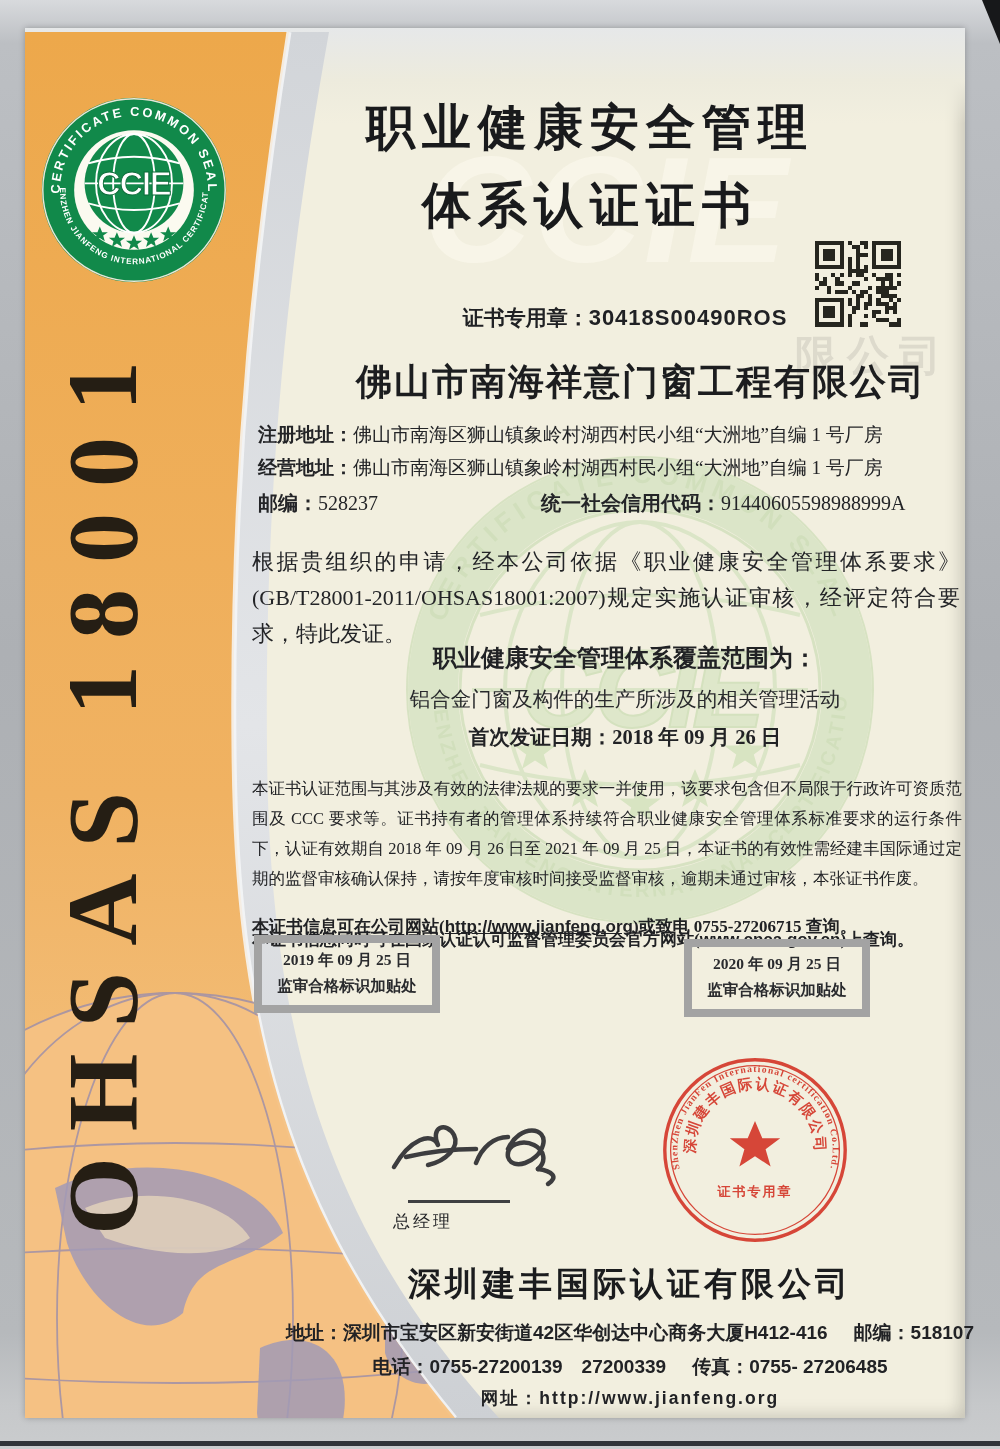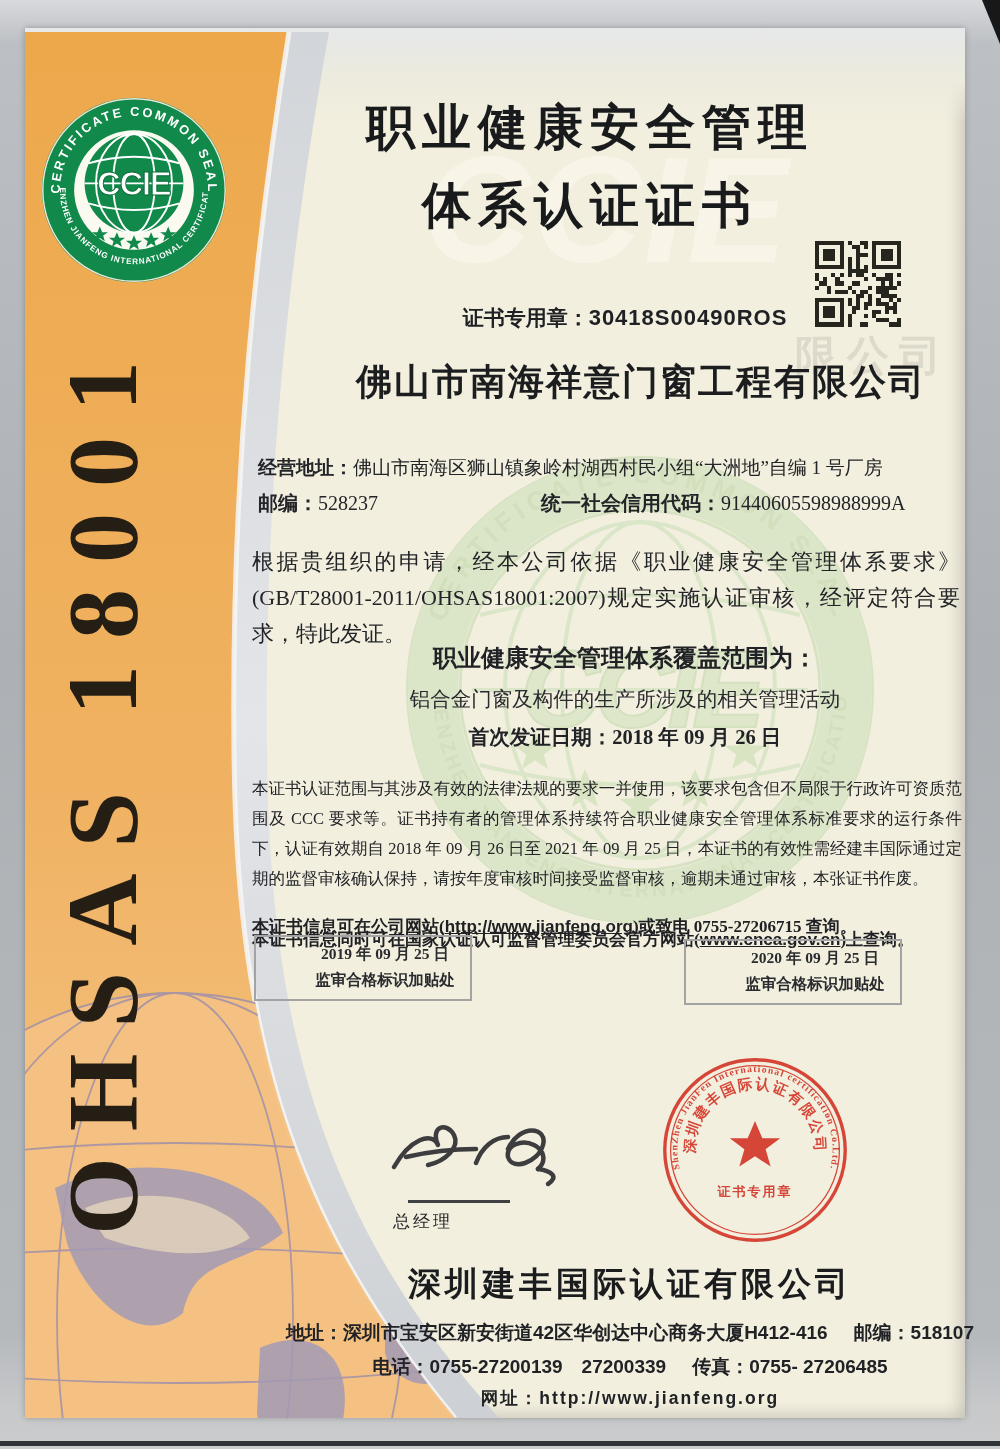--- a/index.html
+++ b/index.html
@@ -38,22 +38,22 @@
   .lbl{font-weight:700;}
   .postal-l{left:233px;font-size:20px;color:#232427;}
   .postal-r{left:516px;font-size:20px;color:#232427;}
   .grant{left:227px;width:708px;font-size:22px;line-height:36px;text-align:justify;color:#232427;}
   .scope-h{left:250px;width:700px;text-align:center;font-size:24px;font-weight:700;color:#212225;}
   .scope-t{left:250px;width:700px;text-align:center;font-size:20.5px;color:#28292c;}
   .first-issue{left:250px;width:700px;text-align:center;font-size:20.5px;font-weight:700;color:#212225;}
   .fine{left:227px;width:710px;font-size:16.5px;line-height:30px;text-align:justify;color:#232427;}
   .info{left:227px;width:710px;font-size:17px;font-weight:700;color:#202124;}
   .info .url{font-family:"Liberation Sans",sans-serif;text-decoration:underline;}
-  .stickbox{width:170px;height:58px;border:2px solid #a3a3a3;text-align:center;
-            font-size:15.5px;font-weight:700;color:#2a2b2e;line-height:26px;padding-top:4px;padding-left:44px;}
+  .stickbox{width:170px;height:58px;border:8px solid #a3a3a3;text-align:center;
+            font-size:15.5px;font-weight:700;color:#2a2b2e;line-height:26px;padding-top:4px;}
   .sig-svg{left:355px;top:1077px;width:210px;height:100px;}
   .sig-line{left:383px;top:1172px;width:102px;height:3px;background:#3f4042;}
   .sig-title{left:368px;top:1182px;width:132px;text-align:left;font-size:17px;color:#232427;letter-spacing:3px;}
   .stamp{left:633px;top:1025px;width:194px;height:194px;opacity:.93;}
   .issuer-name{left:255px;width:700px;text-align:center;font-family:"Liberation Sans",sans-serif;
                font-weight:700;font-size:33px;letter-spacing:4px;color:#1b1c1e;}
   .issuer-line{left:150px;width:910px;text-align:center;font-family:"Liberation Sans",sans-serif;
                font-weight:700;font-size:19px;color:#212225;}
   .issuer-line .gap{display:inline-block;width:26px;}
   .issuer-web{font-size:17.5px;letter-spacing:2px;}
@@ -309,20 +309,23 @@
         <rect x="0" y="14" width="7" height="7" fill="#26261f"></rect>
         <rect x="1" y="15" width="5" height="5" fill="#f2efdf"></rect>
         <rect x="2" y="16" width="3" height="3" fill="#26261f"></rect>
       </svg>
 
     <div class="abs z certno" style="top:276px;">
       <span>证书专用章：</span><span class="num">30418S00490ROS</span>
     </div>
 
     <div class="abs z company" style="top:330px;">佛山市南海祥意门窗工程有限公司</div>
+    <div class="abs z addr" style="top:394px;">
+      <span class="lbl">注册地址：</span><span>佛山市南海区狮山镇象岭村湖西村民小组“大洲地”自编 1 号厂房</span>
+    </div>
     <div class="abs z addr" style="top:427px;">
       <span class="lbl">经营地址：</span><span>佛山市南海区狮山镇象岭村湖西村民小组“大洲地”自编 1 号厂房</span>
     </div>
     <div class="abs z postal-l" style="top:462px;">
       <span class="lbl">邮编：</span><span>528237</span>
     </div>
     <div class="abs z postal-r" style="top:462px;">
       <span class="lbl">统一社会信用代码：</span><span>91440605598988999A</span>
     </div>
 

